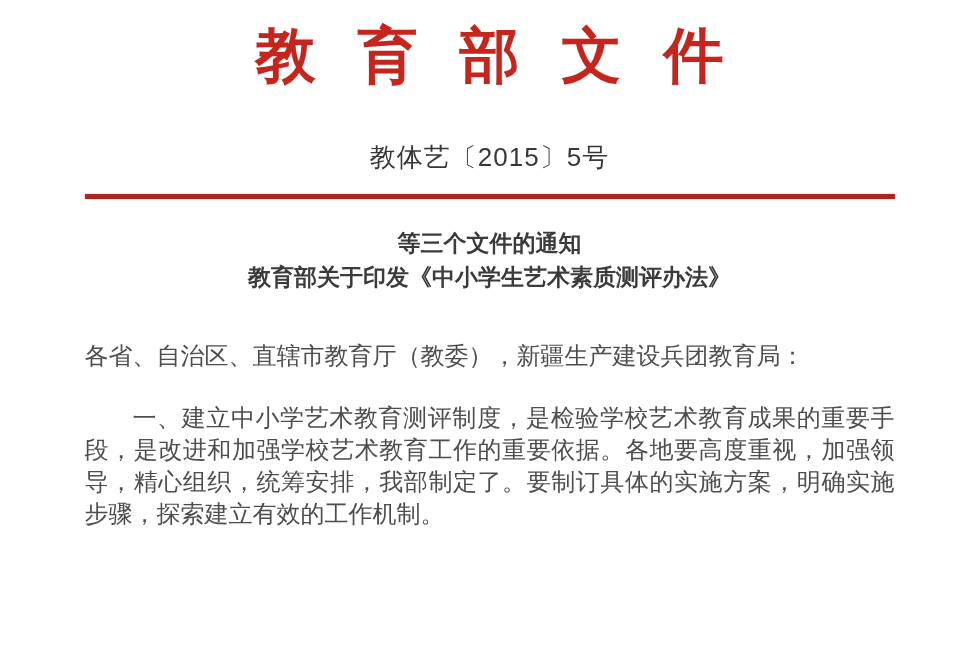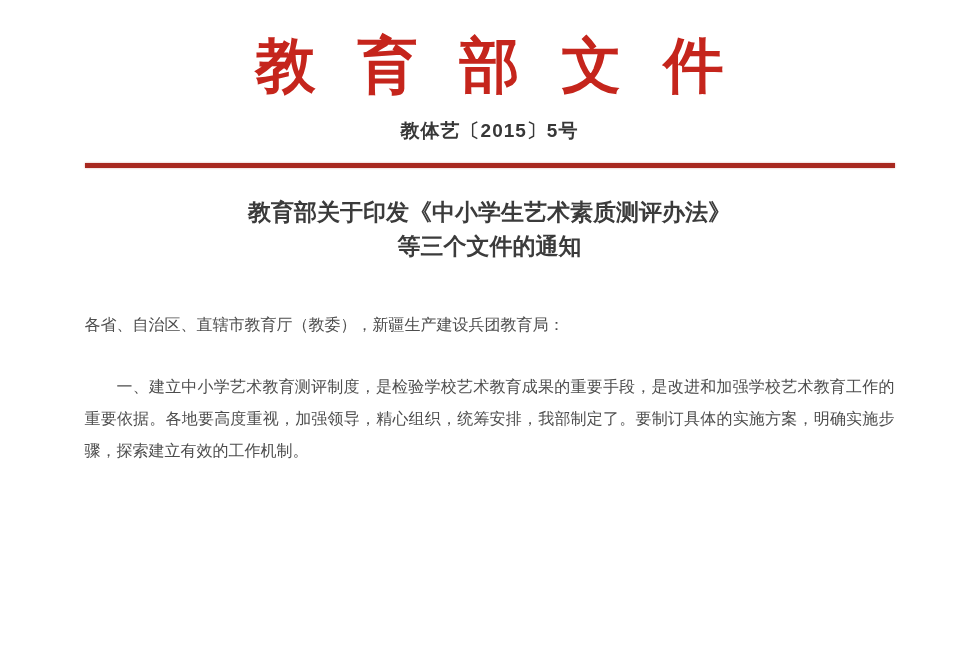--- a/index.html
+++ b/index.html
@@ -19,38 +19,38 @@
     position: relative;
   }
 
   .content {
     width: 810px;
     margin: 0 auto;
   }
 
   
   .agency-header {
-    margin-top: 34px;
+    margin-top: 24px;
     text-align: center;
     font-family: "Liberation Serif", "DejaVu Serif", serif;
     font-weight: bold;
     font-size: 60px;
     line-height: 64px;
     color: #c5251c;
     letter-spacing: 42px;
     text-indent: 42px;
     white-space: nowrap;
   }
 
   
   .doc-number {
-    margin-top: 20px;
+    margin-top: 52px;
     text-align: center;
-    font-size: 19px;
-    font-weight: bold;
+    font-size: 26px;
+    font-weight: normal;
     color: #373737;
     letter-spacing: 1px;
   }
 
   
   .red-divider {
     width: 810px;
     height: 5px;
     margin: 19px auto 0 auto;
     background: #a8281f;
@@ -63,21 +63,21 @@
     text-align: center;
     font-size: 23px;
     font-weight: bold;
     color: #3b3b3b;
     line-height: 34px;
   }
 
   
   .body-text {
     margin-top: 46px;
-    font-size: 16px;
+    font-size: 24px;
     color: #4d4d4d;
     line-height: 32px;
     text-align: justify;
   }
 
   .salutation {
     text-indent: 0;
   }
 
   .paragraph {
@@ -90,22 +90,22 @@
 
 <div class="page">
 
   <div class="agency-header">教育部文件</div>
 
   <div class="doc-number">教体艺〔2015〕5号</div>
 
   <div class="red-divider"></div>
 
   <div class="notice-title">
+    <div>等三个文件的通知</div>
     <div>教育部关于印发《中小学生艺术素质测评办法》</div>
-    <div>等三个文件的通知</div>
   </div>
 
   <div class="content body-text">
     <p class="salutation">各省、自治区、直辖市教育厅（教委），新疆生产建设兵团教育局：</p>
 
 
     <p class="paragraph">一、建立中小学艺术教育测评制度，是检验学校艺术教育成果的重要手段，是改进和加强学校艺术教育工作的重要依据。各地要高度重视，加强领导，精心组织，统筹安排，我部制定了。要制订具体的实施方案，明确实施步骤，探索建立有效的工作机制。</p>
   </div>
 
 </div>

